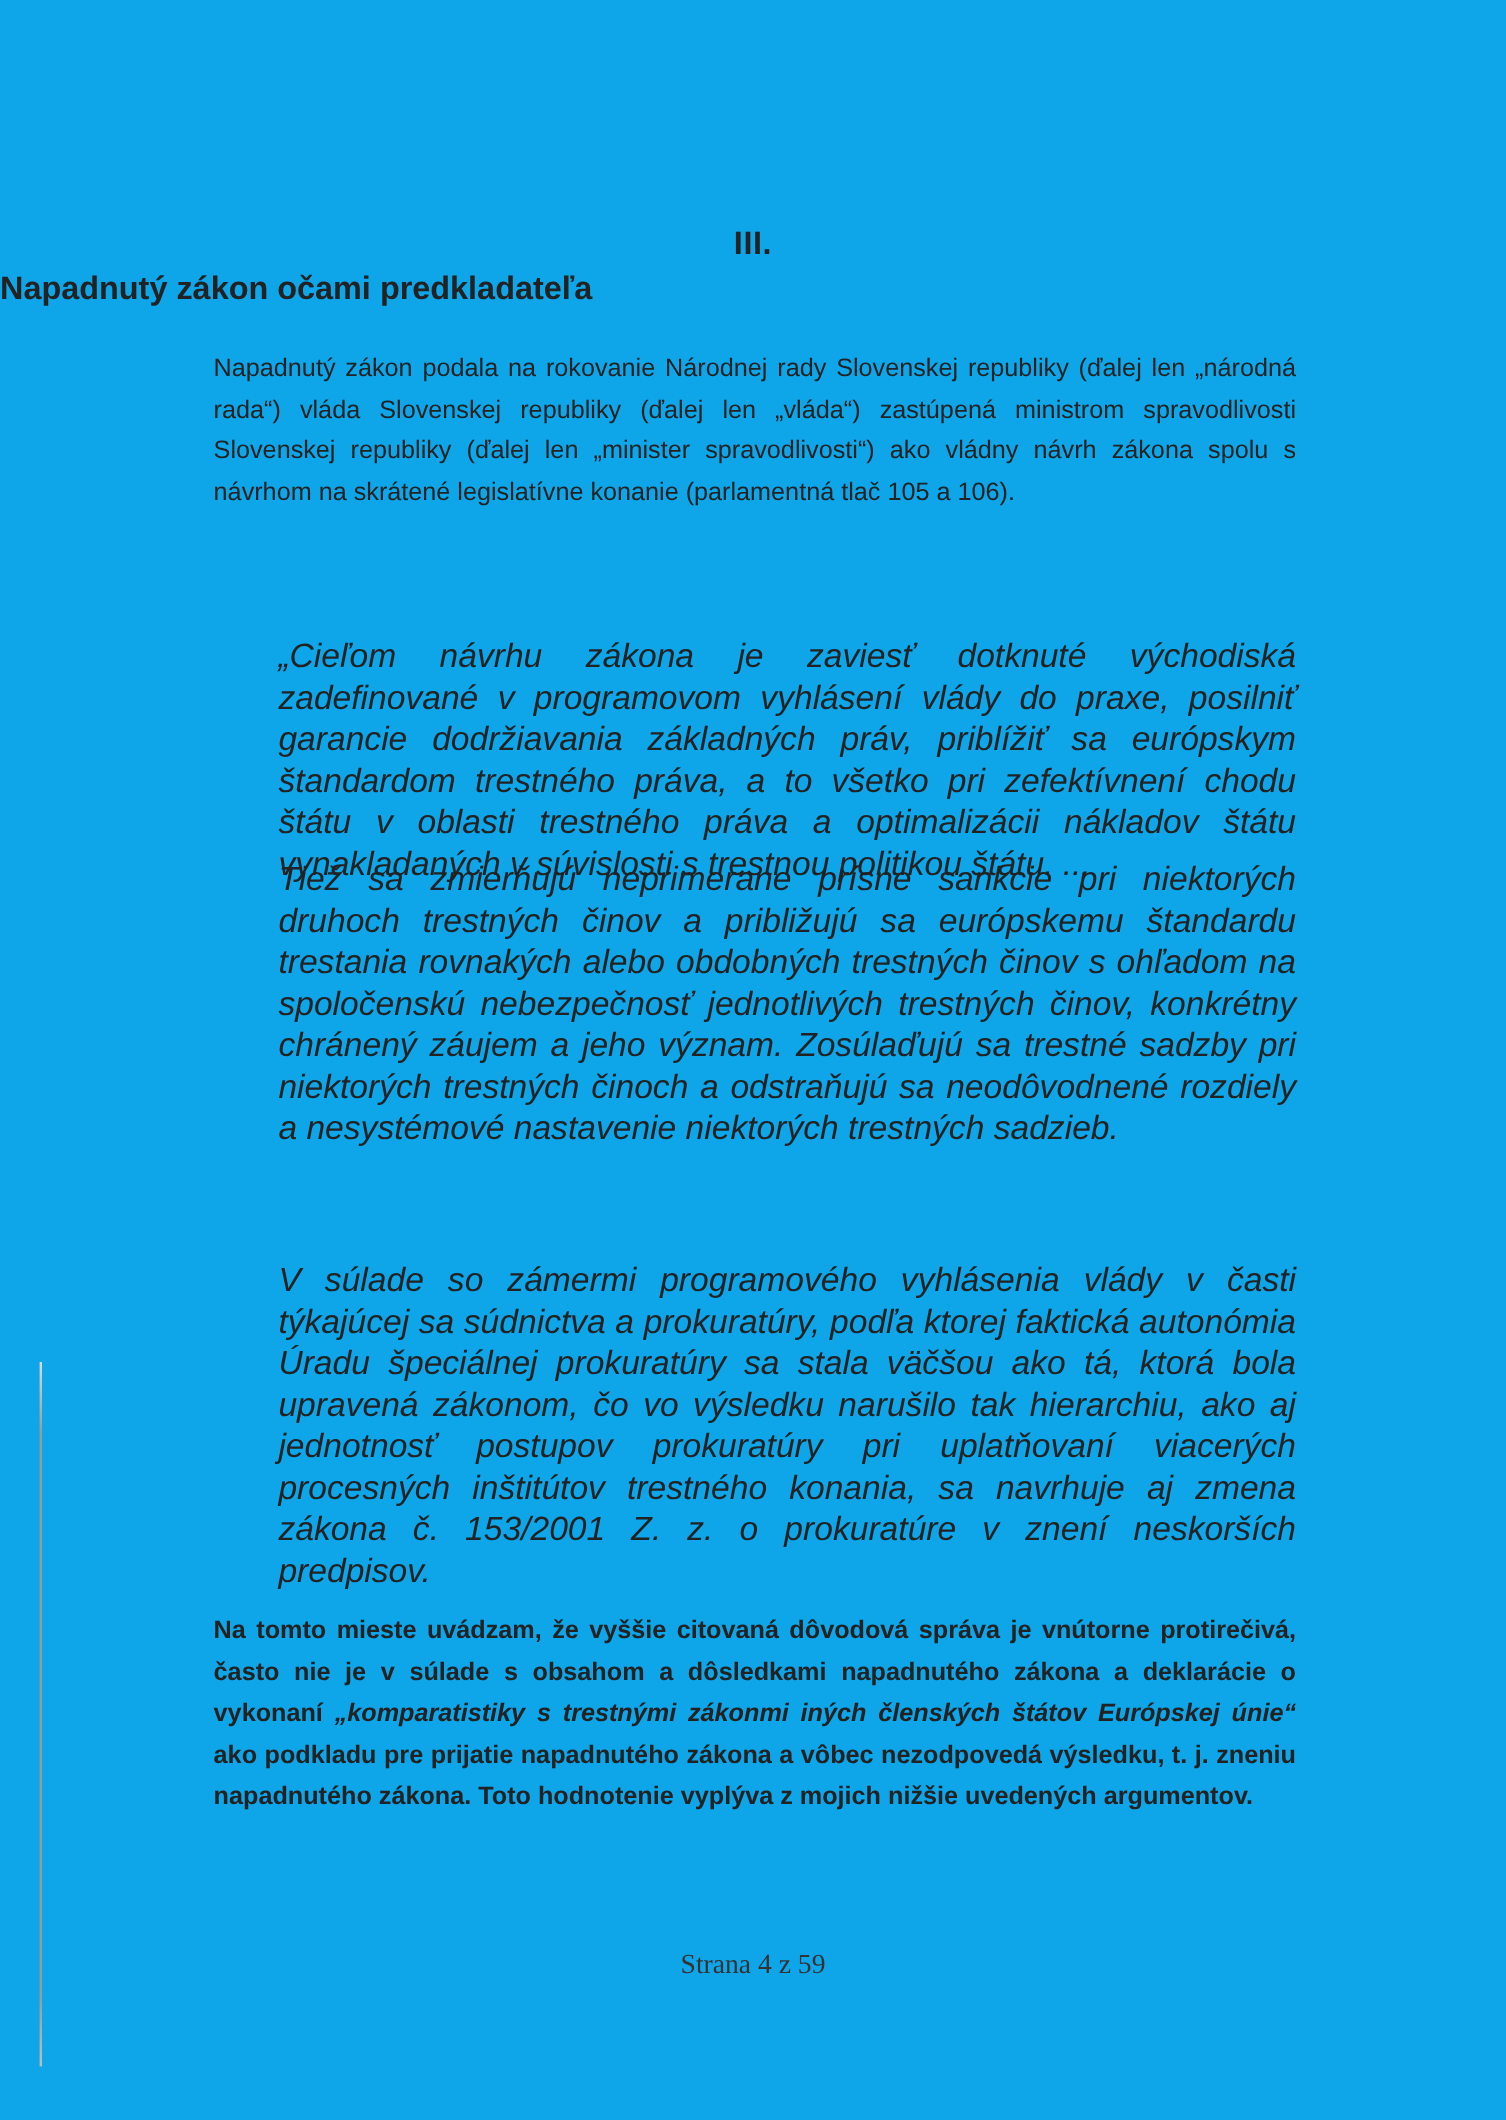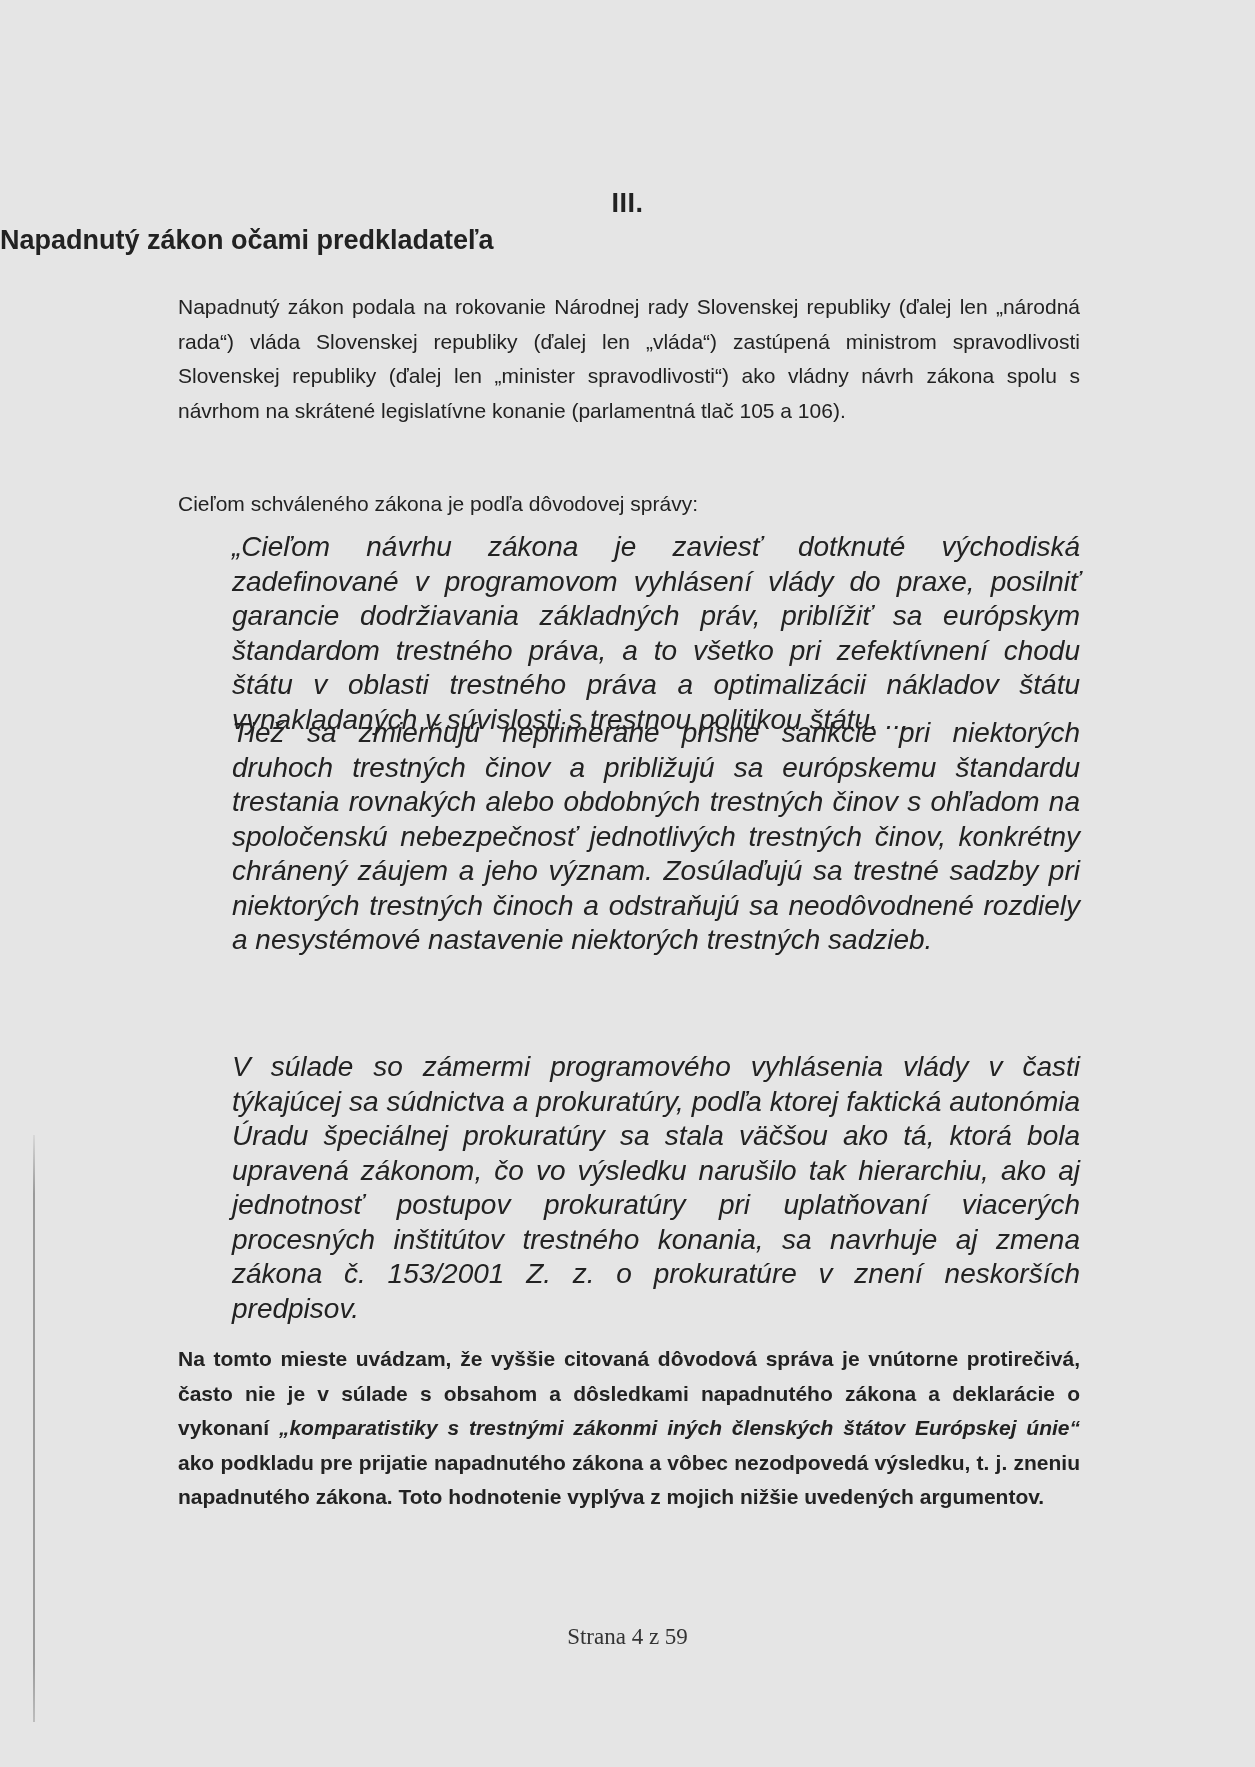--- a/index.html
+++ b/index.html
@@ -1,18 +1,18 @@
 <!DOCTYPE html>
 <html><head>
 <meta charset="utf-8">
 <style>
   html, body { margin: 0; padding: 0; background: #ffffff; }
   body { width: 1255px; height: 1767px; position: relative; overflow: hidden;
          font-family: "Liberation Serif", "DejaVu Serif", serif; color: #222; }
-  .page { position: absolute; left: 0; top: 0; width: 1255px; height: 1767px; background: #e5e5e5; }
+  .page { position: absolute; left: 0; top: 0; width: 1255px; height: 1767px; background: #0ea5e9; }
   .scan-line { position: absolute; left: 33px; top: 1135px; width: 2px; height: 587px;
                background: linear-gradient(#d8d8d8, #9a9a9a 10%, #9a9a9a 90%, #bdbdbd); }
   .section-num { position: absolute; top: 188px; left: 0; width: 1255px; text-align: center;
                  font-weight: bold; font-size: 27px; letter-spacing: 0.5px; font-family: "Liberation Sans", sans-serif; }
   .section-title { position: absolute; top: 225px; left: 0; width: 1255px; text-align: left;
                    font-weight: bold; font-size: 27px; font-family: "Liberation Sans", sans-serif; }
   .body-text { position: absolute; left: 178px; width: 902px; font-size: 21px; line-height: 34.5px;
                text-align: justify; font-family: "Liberation Sans", sans-serif; }
   .p1 { top: 290px; }
   .p2 { top: 487px; }
@@ -30,21 +30,20 @@
 <body>
 
 <div class="page">
   <div class="scan-line"></div>
 
   <div class="section-num">III.</div>
   <div class="section-title">Napadnutý zákon očami predkladateľa</div>
 
   <p class="body-text p1" style="margin:0">Napadnutý zákon podala na rokovanie Národnej rady Slovenskej republiky (ďalej len „národná rada“) vláda Slovenskej republiky (ďalej len „vláda“) zastúpená ministrom spravodlivosti Slovenskej republiky (ďalej len „minister spravodlivosti“) ako vládny návrh zákona spolu s návrhom na skrátené legislatívne konanie (parlamentná tlač 105 a 106).</p>
 
-  <p class="body-text p2" style="margin:0">Cieľom schváleného zákona je podľa dôvodovej správy:</p>
 
   <p class="quote q1" style="margin:0">„Cieľom návrhu zákona je zaviesť dotknuté východiská zadefinované v programovom vyhlásení vlády do praxe, posilniť garancie dodržiavania základných práv, priblížiť sa európskym štandardom trestného práva, a to všetko pri zefektívnení chodu štátu v oblasti trestného práva a optimalizácii nákladov štátu vynakladaných v súvislosti s trestnou politikou štátu. ...</p>
   <p class="quote q2" style="margin:0">Tiež sa zmierňujú neprimerane prísne sankcie pri niektorých druhoch trestných činov a približujú sa európskemu štandardu trestania rovnakých alebo obdobných trestných činov s ohľadom na spoločenskú nebezpečnosť jednotlivých trestných činov, konkrétny chránený záujem a jeho význam. Zosúlaďujú sa trestné sadzby pri niektorých trestných činoch a odstraňujú sa neodôvodnené rozdiely a nesystémové nastavenie niektorých trestných sadzieb.</p>
   <p class="quote q4" style="margin:0">V súlade so zámermi programového vyhlásenia vlády v časti týkajúcej sa súdnictva a prokuratúry, podľa ktorej faktická autonómia Úradu špeciálnej prokuratúry sa stala väčšou ako tá, ktorá bola upravená zákonom, čo vo výsledku narušilo tak hierarchiu, ako aj jednotnosť postupov prokuratúry pri uplatňovaní viacerých procesných inštitútov trestného konania, sa navrhuje aj zmena zákona č. 153/2001 Z. z. o prokuratúre v znení neskorších predpisov.</p>
 
   <p class="body-text p3" style="margin:0"><span>Na tomto mieste uvádzam, že vyššie citovaná dôvodová správa je vnútorne protirečivá, často nie je v súlade s obsahom a dôsledkami napadnutého zákona a deklarácie o vykonaní </span><em>„komparatistiky s trestnými zákonmi iných členských štátov Európskej únie“</em><span> ako podkladu pre prijatie napadnutého zákona a vôbec nezodpovedá výsledku, t. j. zneniu napadnutého zákona. Toto hodnotenie vyplýva z mojich nižšie uvedených argumentov.</span></p>
 
   <div class="footer">Strana 4 z 59</div>
 </div>
 

